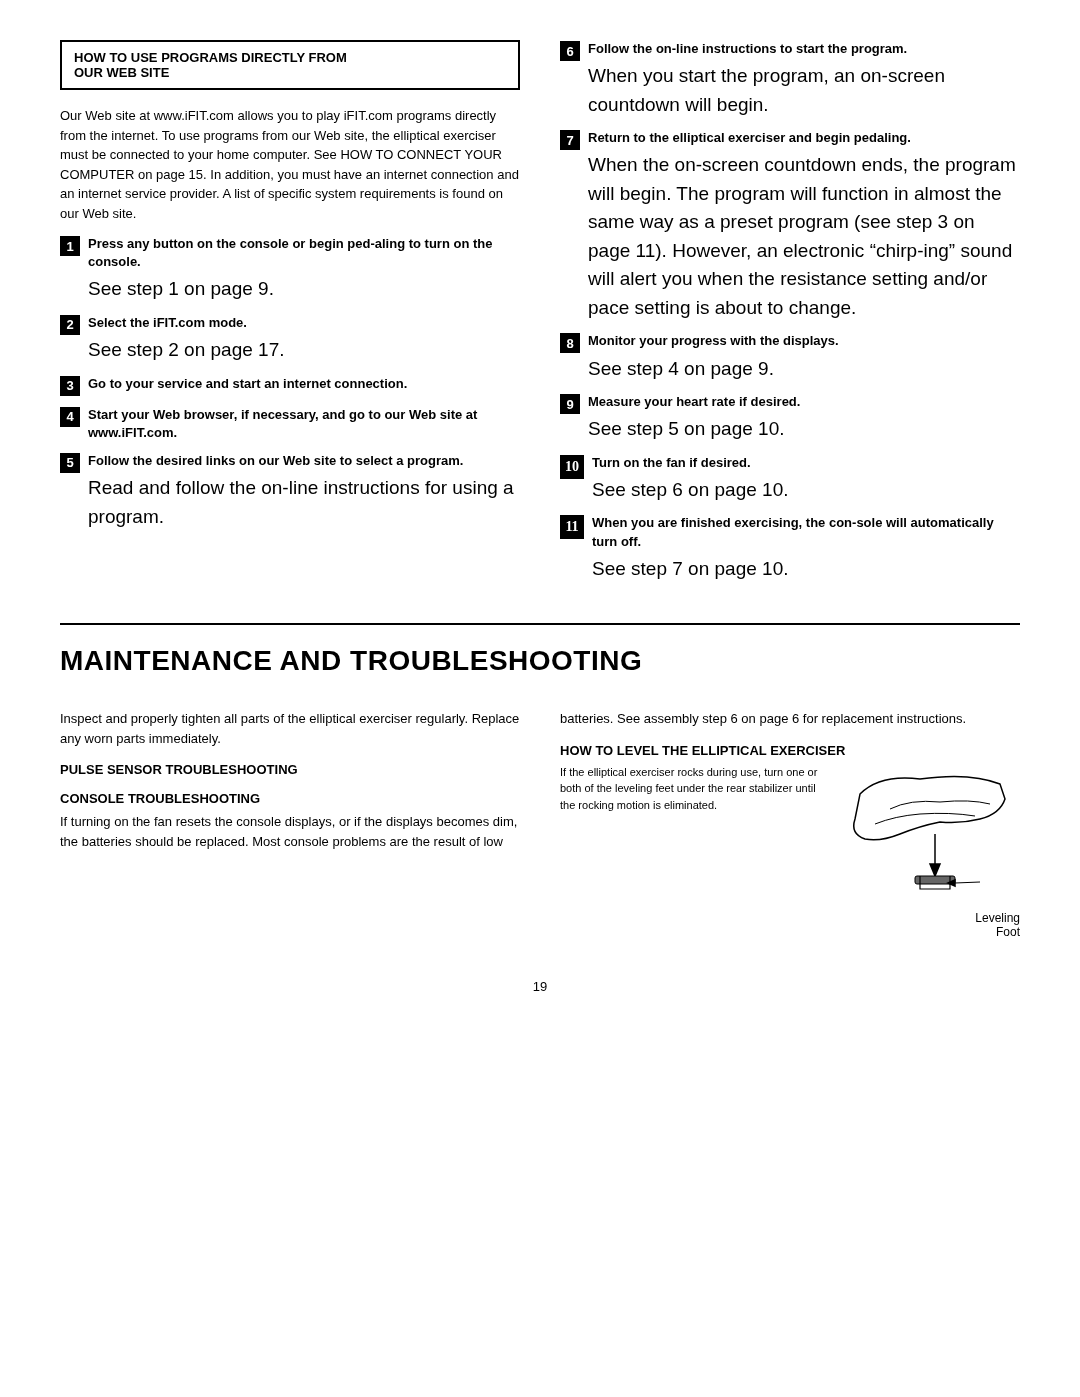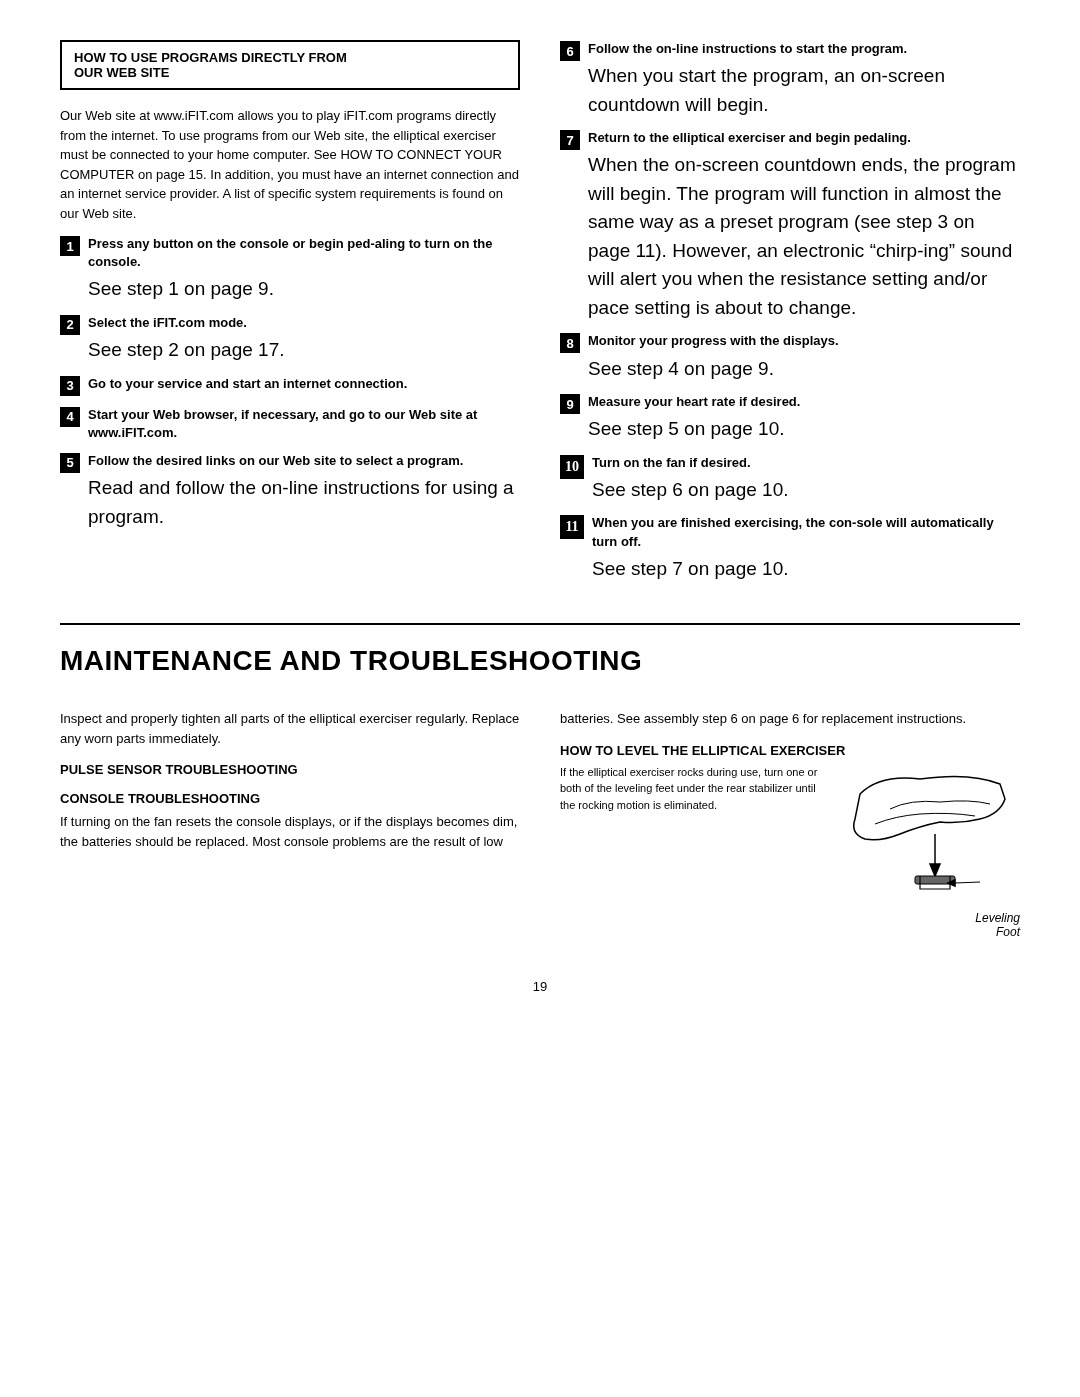--- a/index.html
+++ b/index.html
@@ -127,21 +127,20 @@
     }
     .leveling-text {
       font-size: 11px;
       line-height: 1.5;
       flex: 1;
     }
     .leveling-image {
       width: 180px;
       flex-shrink: 0;
       position: relative;
-      font-style: italic;
     }
     .leveling-svg {
       width: 100%;
     }
     .leveling-label {
       font-size: 12px;
       text-align: right;
       margin-top: 4px;
     }
 

